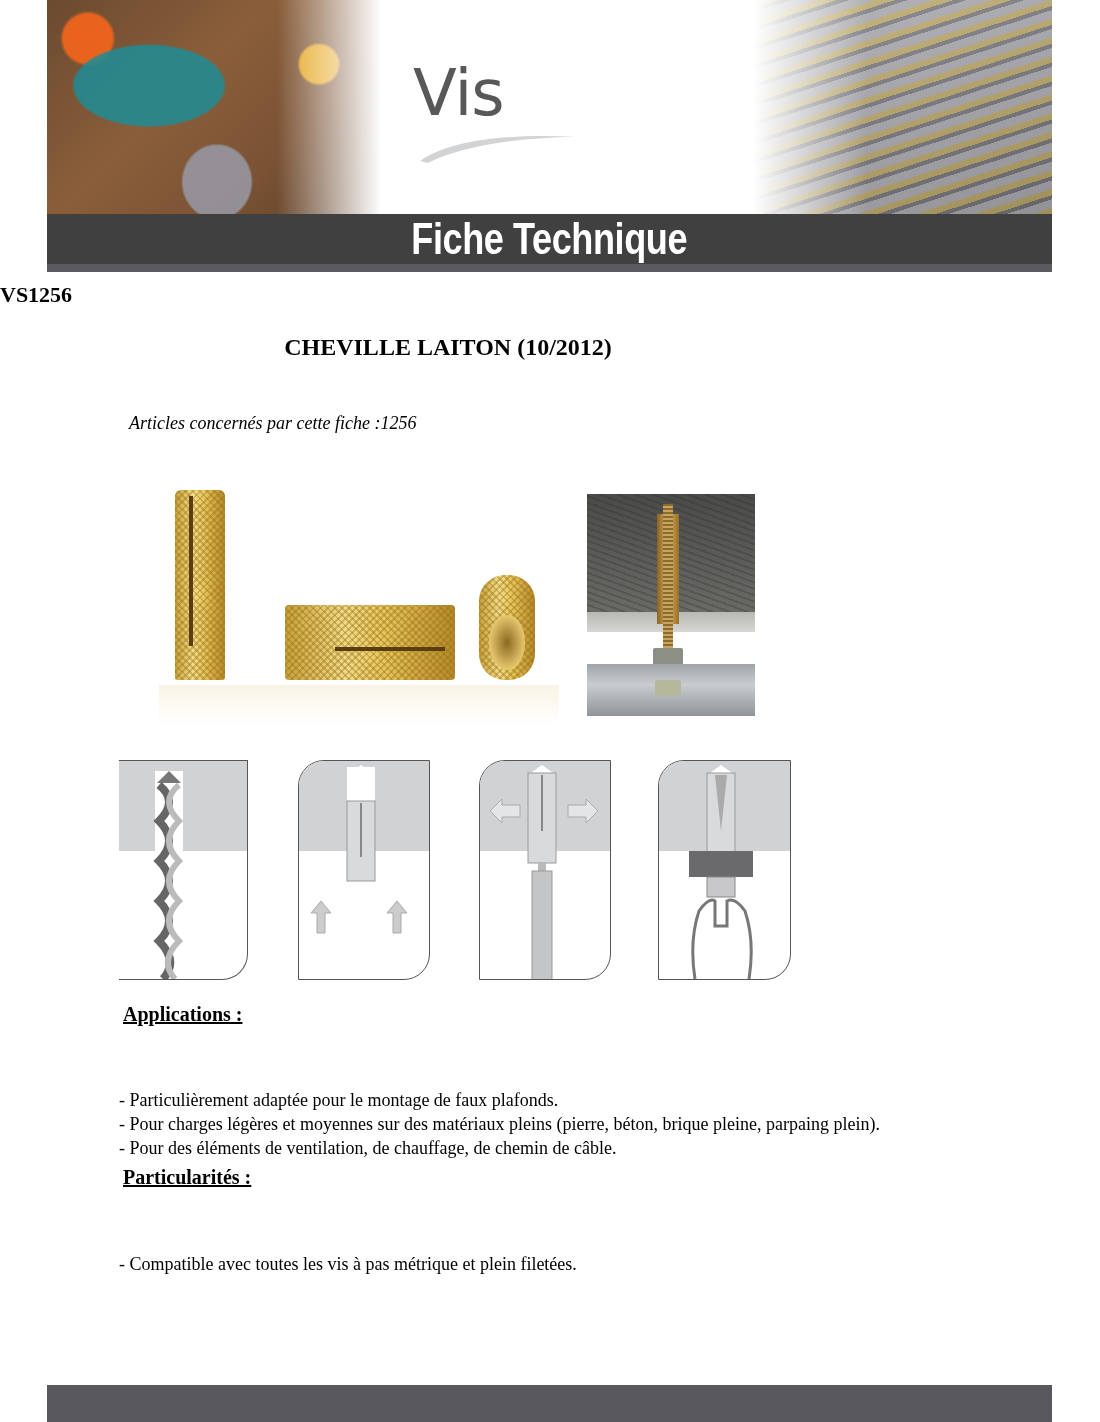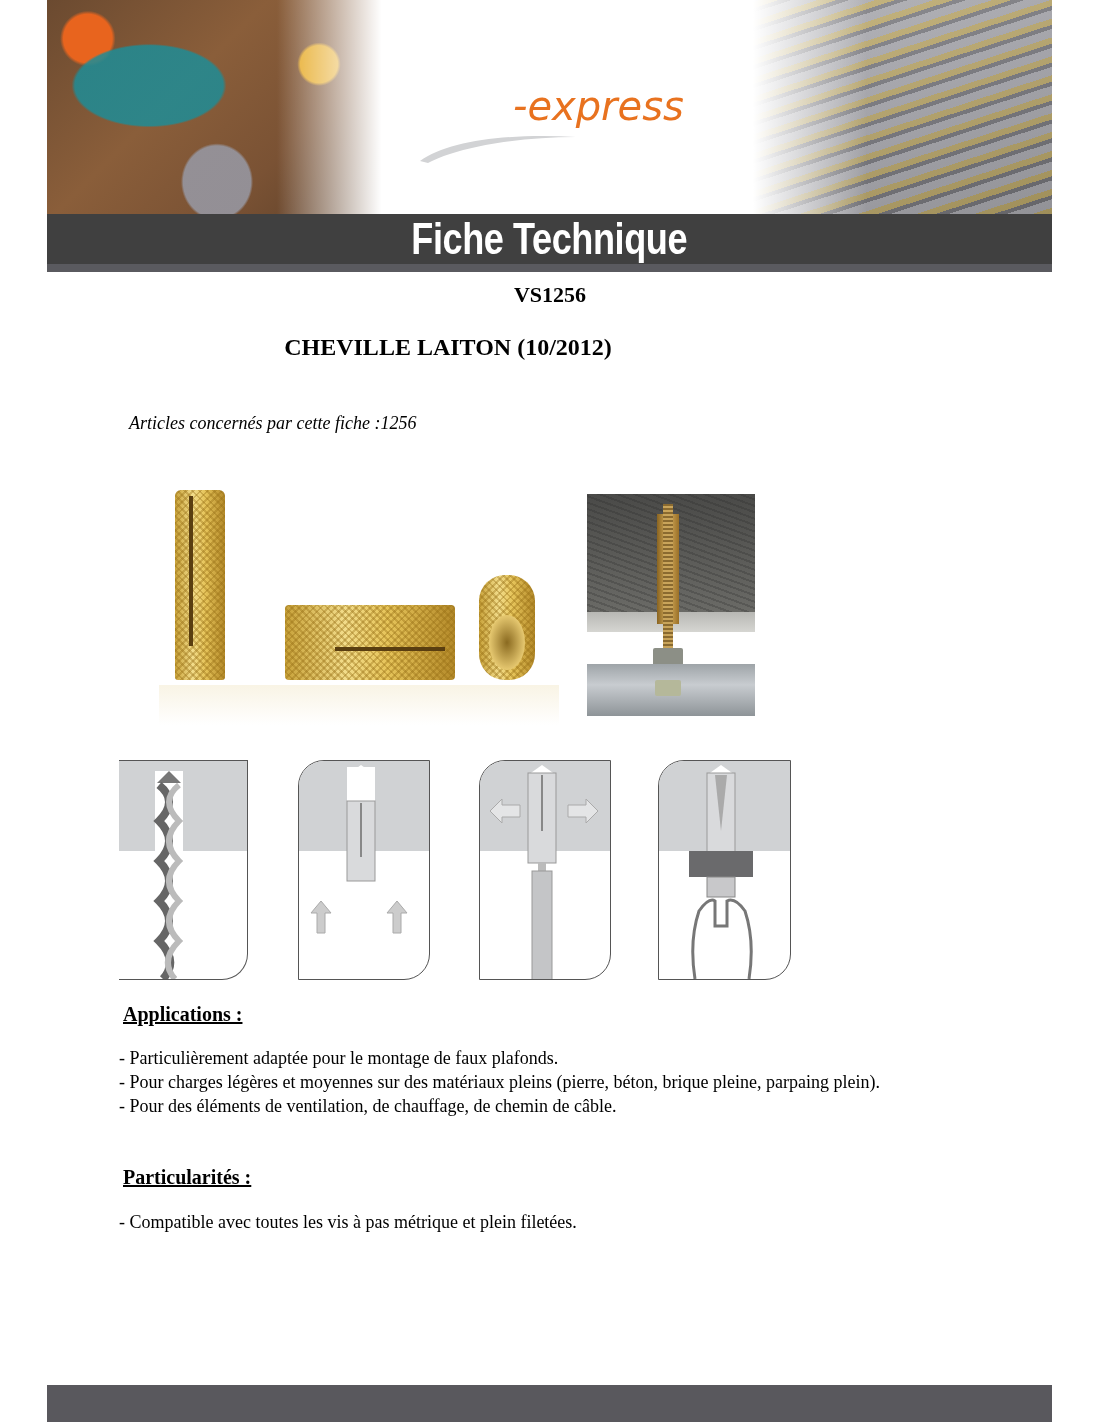--- a/index.html
+++ b/index.html
@@ -28,21 +28,21 @@
   #logo-vis { left:0; top:0; font-family:"DejaVu Sans", sans-serif; font-size:64px; color:#58585a; letter-spacing:-1px; line-height:70px; }
   #logo-express { left:100px; top:18px; font-family:"DejaVu Sans", sans-serif; font-style:italic; font-size:40px; color:#e8721f; line-height:60px; }
   #logo-swoosh { left:5px; top:75px; width:160px; height:30px; }
 
   
   #title-band { left:47px; top:214px; width:1005px; height:50px; background:#404040; display:flex; align-items:center; justify-content:center; }
   #title-band-text { font-family:"Liberation Sans", sans-serif; font-weight:bold; font-size:44px; color:#ffffff; transform:scaleX(0.82); letter-spacing:-0.5px; line-height:50px; }
   #title-underline { left:47px; top:264px; width:1005px; height:8px; background:#5a5a5f; }
 
   
-  #ref-code { left:0; width:1100px; top:282px; text-align:center; font-weight:bold; font-size:22px; }
+  #ref-code { left:0; width:1100px; top:282px; text-align:left; font-weight:bold; font-size:22px; }
   #product-title { left:0; width:896px; top:334px; text-align:center; font-weight:bold; font-size:24px; }
   #articles { left:119px; top:413px; font-style:italic; font-size:18px;margin-left:10px; }
 
   
   #photo-products { left:119px; top:485px; width:440px; height:250px; background:#ffffff; }
   .brass { position:absolute; background:
       repeating-linear-gradient(45deg, rgba(150,110,20,0.35) 0 2px, transparent 2px 5px),
       repeating-linear-gradient(-45deg, rgba(150,110,20,0.35) 0 2px, transparent 2px 5px),
       linear-gradient(90deg, #c8a23a 0%, #f2dc8a 35%, #e6c45a 60%, #b48a2a 100%);
     border-radius:4px; }
@@ -55,36 +55,36 @@
   #install-rail { left:0; top:170px; width:168px; height:52px; background:linear-gradient(180deg,#9ea4a8,#c8ccd0 40%,#8e9498); }
 
   
   .step { position:absolute; top:760px; height:218px; border:1.5px solid #555; border-left:none; background:#fff; overflow:hidden; }
   .step-inner-top { position:absolute; left:0; top:0; right:0; height:90px; background:#d0d2d4; }
   .step-rounded-tl { border-top-left-radius:26px; border-left:1.5px solid #555; }
   .step-rounded-br { border-bottom-right-radius:26px; }
 
   
   .section-heading { position:absolute; left:123px; font-weight:bold; font-size:20px; text-decoration:underline; }
-  .bullet { position:absolute; left:119px; font-size:18px; white-space:nowrap; }
+  .bullet { position:absolute; left:119px; font-size:18px; white-space:nowrap;margin-top:42px; }
 
   #footer-bar { left:47px; top:1385px; width:1005px; height:37px; background:#59585d; }
 </style>
 </head>
 <body>
 
 <div id="banner" class="abs">
   <div id="photo-left" class="abs"></div>
   <div id="photo-left-fade" class="abs"></div>
   <div id="photo-right" class="abs"></div>
   <div id="photo-right-fade" class="abs"></div>
 </div>
 
 <div id="logo" class="abs">
-  <span id="logo-express" class="abs">-express</span>
+  <span id="logo-vis" class="abs">Vis</span>
   <svg id="logo-swoosh" class="abs" viewBox="0 0 160 30">
     <path d="M2 28 C 30 8, 90 0, 158 4 C 100 4, 40 14, 10 30 Z" fill="#d2d3d5"></path>
   </svg>
 </div>
 
 <div id="title-band" class="abs">
   <span id="title-band-text">Fiche Technique</span>
 </div>
 <div id="title-underline" class="abs"></div>
 

